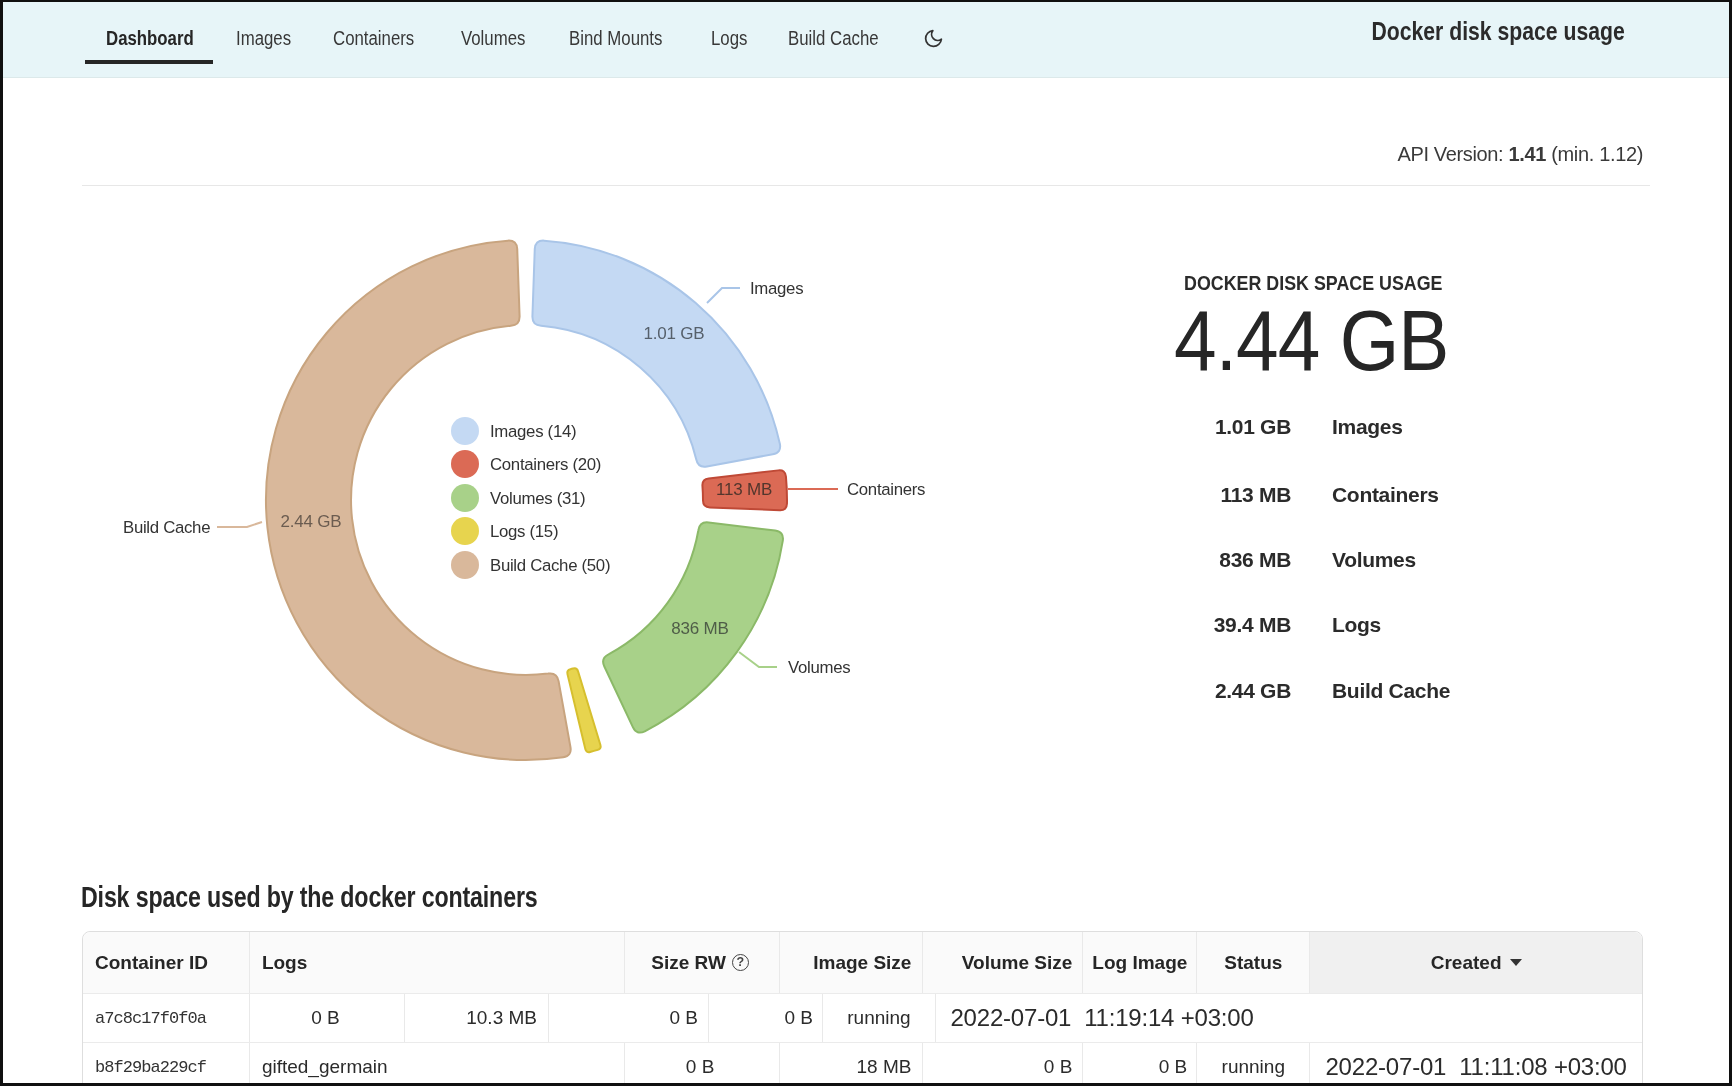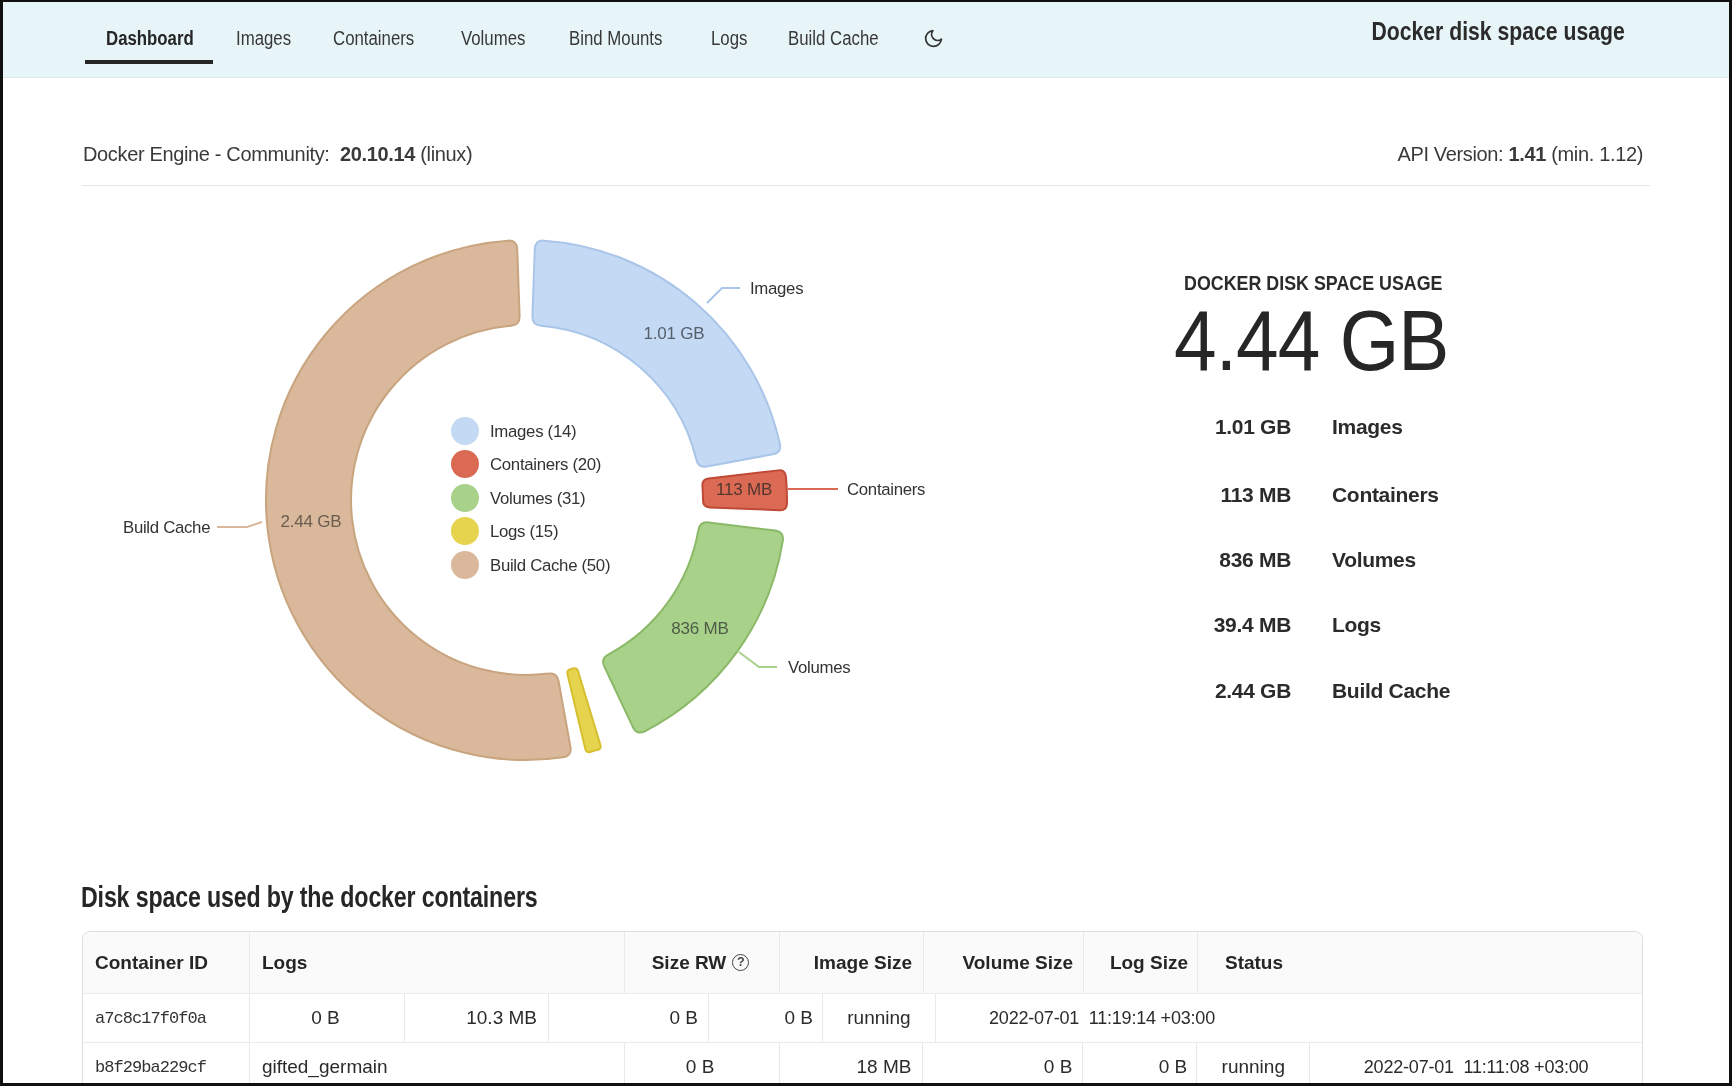--- a/index.html
+++ b/index.html
@@ -28,38 +28,38 @@
 .tbl { position:absolute; left:82px; top:931px; width:1561px; border:1px solid #dedede; border-radius:8px 8px 0 0; font-size:19px; color:#2b2b2b; }
 .trow { display:flex; height:49px; border-top:1px solid #ebebeb; }
 .thead { height:61px; border-top:none; background:#fafafa; border-radius:8px 8px 0 0; font-weight:bold; font-size:19px; color:#262626;}
 .c { display:flex; align-items:center; border-left:1px solid #e9e9e9; padding:0 12px; white-space:nowrap; }
 .c:first-child { border-left:none; }
 .c1{width:166px;} .c2{width:375px;} .c3{width:155px; justify-content:center; padding-right:15px;} .c4{width:144px; justify-content:flex-end; padding-right:11px;} .c5{width:160px; justify-content:flex-end; padding-right:10px;} .c6{width:114px; justify-content:flex-end; padding-right:9px;} .c7{width:113px; justify-content:center;} .c8{width:333px; justify-content:center;}
 .thead .c8 { background:#f0f0f0; border-radius:0 8px 0 0; }
 .mono { font-family:"Liberation Mono", monospace; font-size:17px; letter-spacing:-0.95px; color:#333; }
 .qm { display:inline-block; width:17px; height:17px; border:1.6px solid #444; border-radius:50%; font-size:12.5px; font-weight:bold; text-align:center; line-height:14px; margin-left:6px; color:#444;}
 .sorta { display:inline-block; margin-left:8px; width:0; height:0; border-left:6px solid transparent; border-right:6px solid transparent; border-top:7px solid #333; }
-.dt { font-size:18px; letter-spacing:-0.2px; }
+.dt { font-size:24px; letter-spacing:-0.2px; }
 </style></head>
 <body>
 <div class="topbar">
   <div class="tab active" style="left:104px;">Dashboard</div>
   <div class="tab" style="left:234px;">Images</div>
   <div class="tab" style="left:331px;">Containers</div>
   <div class="tab" style="left:459px;">Volumes</div>
   <div class="tab" style="left:567px;">Bind Mounts</div>
   <div class="tab" style="left:709px;">Logs</div>
   <div class="tab" style="left:786px;">Build Cache</div>
   <div class="underline"></div>
   <div class="moonwrap"><svg width="21" height="21" viewBox="0 0 24 24" fill="none" stroke="#333" stroke-width="2" stroke-linecap="round" stroke-linejoin="round">
         <path d="M21 12.79A9 9 0 1 1 11.21 3 7 7 0 0 0 21 12.79z"></path>
       </svg></div>
   <div class="title">Docker disk space usage</div>
 </div>
-<div class="engrow"><span>Docker Engine - Community:&nbsp; <b>20.10.14</b> (linux)</span><span class="right">API Version: <b>1.41</b> (min. 1.12)</span></div>
+<div class="engrow"><span class="right">API Version: <b>1.41</b> (min. 1.12)</span></div>
 <div class="hr1"></div>
 
 <svg class="chart" width="900" height="620" viewBox="0 0 900 620">
 <path d="M 464.06 40.63 A 260 260 0 0 1 699.85 243.80 Q 701.65 252.62 692.80 254.26 L 626.92 266.47 Q 618.07 268.11 616.20 259.31 A 175 175 0 0 0 461.09 125.65 Q 452.11 125.11 452.42 116.11 L 454.76 49.15 Q 455.07 40.16 464.06 40.63 Z" fill="#c4d9f3" stroke="#a9c5e8" stroke-width="2" stroke-linejoin="round"></path>
 <path d="M 705.94 276.51 A 261 261 0 0 1 706.98 303.48 Q 706.79 310.47 699.80 310.19 L 629.85 307.38 Q 622.86 307.10 623.00 300.11 A 177 177 0 0 0 622.47 286.32 Q 621.79 279.35 628.74 278.53 L 698.27 270.37 Q 705.22 269.55 705.94 276.51 Z" fill="#db6a55" stroke="#bf4936" stroke-width="2" stroke-linejoin="round"></path>
 <path d="M 702.81 340.60 A 260 260 0 0 1 564.78 531.28 Q 556.70 535.26 552.87 527.11 L 524.34 466.49 Q 520.51 458.34 528.55 454.31 A 175 175 0 0 0 618.37 330.23 Q 619.70 321.33 628.63 322.42 L 695.13 330.59 Q 704.06 331.69 702.81 340.60 Z" fill="#a8d189" stroke="#8bb968" stroke-width="2" stroke-linejoin="round"></path>
 <path d="M 517.75 549.90 A 260 260 0 0 1 510.14 551.96 Q 506.25 552.92 505.33 549.03 L 487.48 474.13 Q 486.56 470.24 490.44 469.26 A 175 175 0 0 0 493.03 468.56 Q 496.87 467.44 498.04 471.27 L 520.42 544.94 Q 521.58 548.77 517.75 549.90 Z" fill="#e7d44e" stroke="#d6bf2e" stroke-width="2" stroke-linejoin="round"></path>
 <path d="M 483.16 557.33 A 260 260 0 1 1 427.94 40.63 Q 436.93 40.16 437.24 49.15 L 439.58 116.11 Q 439.89 125.11 430.91 125.65 A 175 175 0 1 0 468.09 473.60 Q 476.99 472.23 478.58 481.09 L 490.45 547.03 Q 492.04 555.89 483.16 557.33 Z" fill="#d9b89b" stroke="#c8a47f" stroke-width="2" stroke-linejoin="round"></path>
 
   <text x="594" y="139" font-size="17" fill="#56606b" letter-spacing="-0.2" text-anchor="middle">1.01 GB</text>
@@ -102,22 +102,23 @@
 <div class="slab" style="top:679px;">Build Cache</div>
 
 <div class="h2">Disk space used by the docker containers</div>
 <div class="tbl">
   <div class="trow thead">
     <div class="c c1">Container ID</div>
     <div class="c c2">Logs</div>
     <div class="c c3">Size RW <span class="qm">?</span></div>
     <div class="c c4">Image Size</div>
     <div class="c c5">Volume Size</div>
-    <div class="c c6">Log Size</div>
+    <div class="c c6">Log Image</div>
     <div class="c c7">Status</div>
+    <div class="c c8">Created <span class="sorta"></span></div>
   </div>
   <div class="trow">
     <div class="c c1 mono">a7c8c17f0f0a</div>
     <div class="c c3">0 B</div>
     <div class="c c4">10.3 MB</div>
     <div class="c c5">0 B</div>
     <div class="c c6">0 B</div>
     <div class="c c7">running</div>
     <div class="c c8 dt">2022-07-01&nbsp; 11:19:14 +03:00</div>
   </div>

